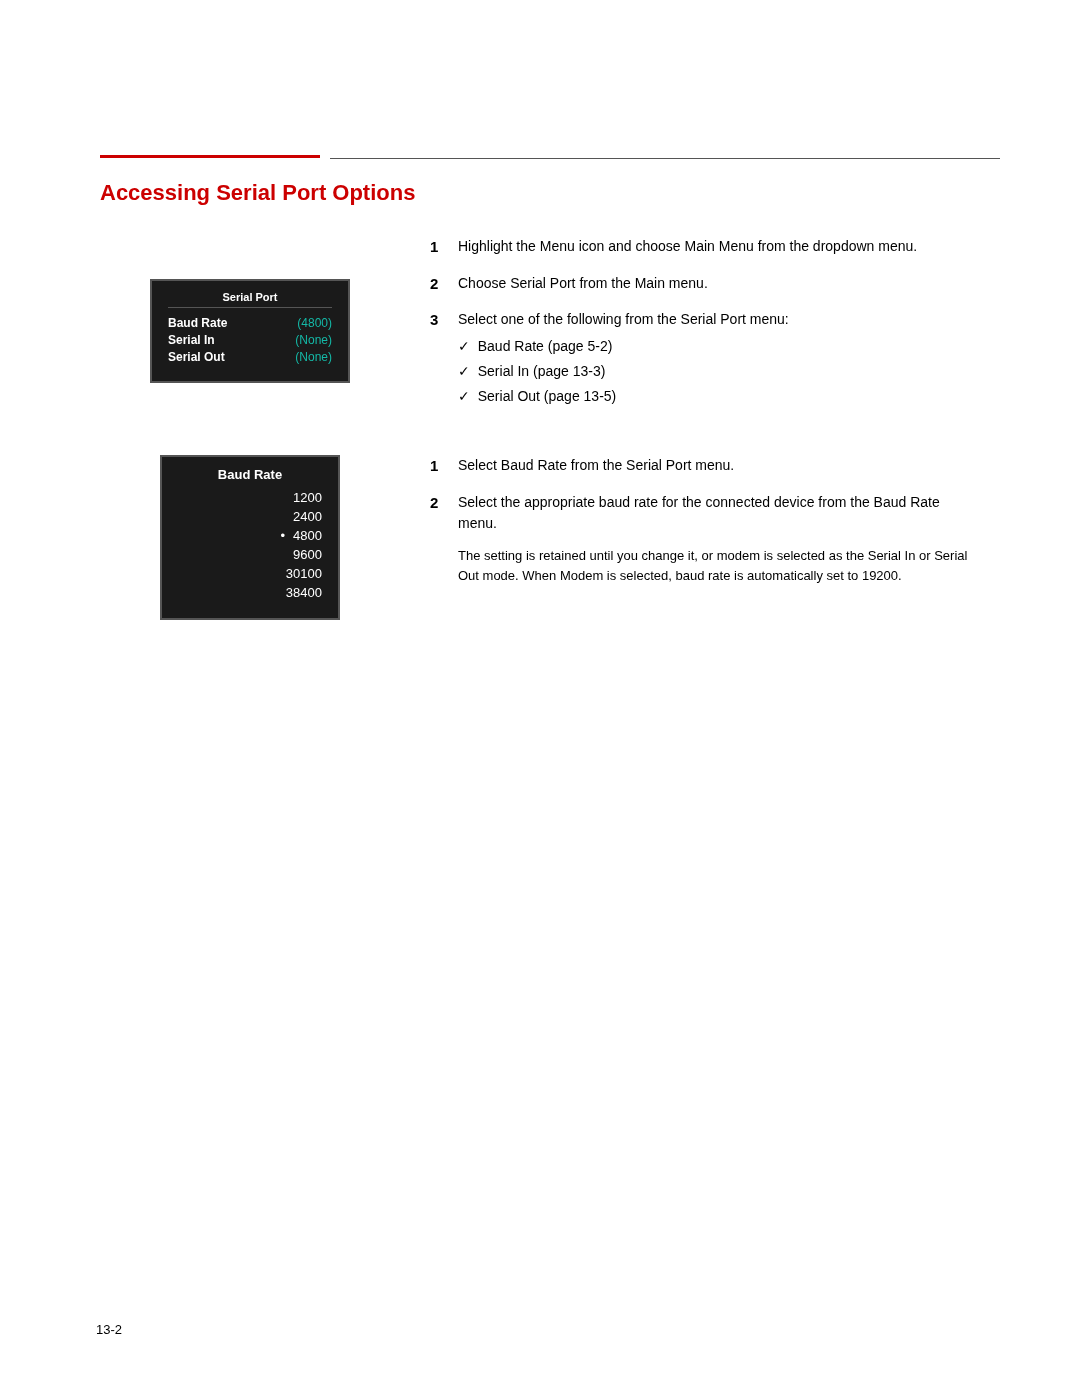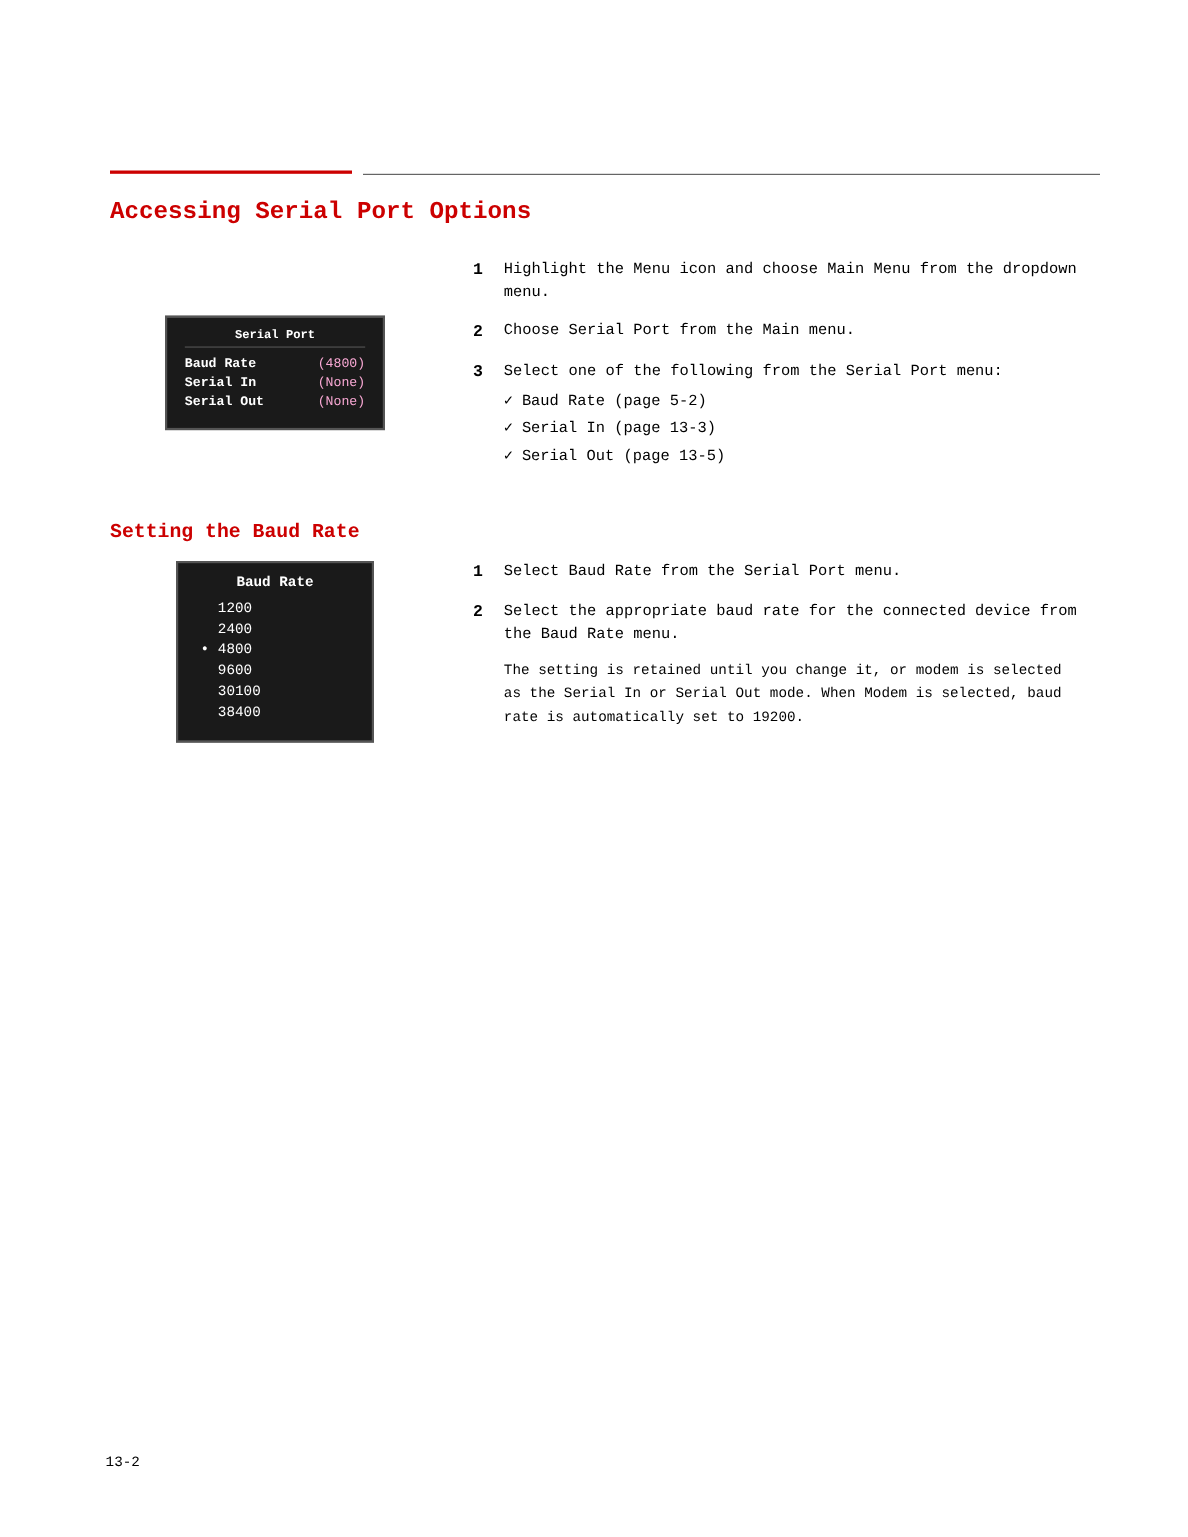--- a/index.html
+++ b/index.html
@@ -15,21 +15,20 @@
       color: #000000;
       width: 1080px;
       min-height: 1397px;
     }
 
     .page-container {
       width: 1080px;
       min-height: 1397px;
       padding: 0;
       position: relative;
-      font-family: Liberation Mono, monospace;
     }
 
     .top-rule-red {
       border-top: 3px solid #cc0000;
       width: 220px;
       position: absolute;
       top: 155px;
       left: 100px;
     }
 
@@ -97,21 +96,21 @@
       margin: 3px 0;
       font-size: 12px;
     }
 
     .menu-row .menu-item-label {
       font-weight: bold;
       color: #ffffff;
     }
 
     .menu-row .menu-item-value {
-      color: #f9a8d4;
+      color: #14b8a6;
       margin-left: 20px;
     }
 
     
     .numbered-list {
       list-style: none;
       padding: 0;
     }
 
     .numbered-list li {
@@ -181,20 +180,21 @@
       color: #ffffff;
       margin-bottom: 8px;
     }
 
     .baud-row {
       display: flex;
       align-items: center;
       gap: 8px;
       margin: 4px 0;
       font-size: 13px;
+      justify-content: flex-end;
     }
 
     .baud-row .bullet-dot {
       min-width: 12px;
       text-align: right;
     }
 
     
     .retention-block {
       font-size: 13px;
@@ -269,21 +269,20 @@
                   <span class="checkmark">✓</span>
                   <span>Serial Out (page 13-5)</span>
                 </li>
               </ul>
             </div>
           </li>
         </ol>
       </div>
     </div>
 
-    <h2 class="subsection-title">Setting the Baud Rate</h2>
 
 
     <div class="two-col">
 
       <div class="col-left">
         <div class="baud-menu-box">
           <div class="baud-menu-title">Baud Rate</div>
           <div class="baud-row">
             <span class="bullet-dot">&nbsp;</span>
             <span>1200</span>

